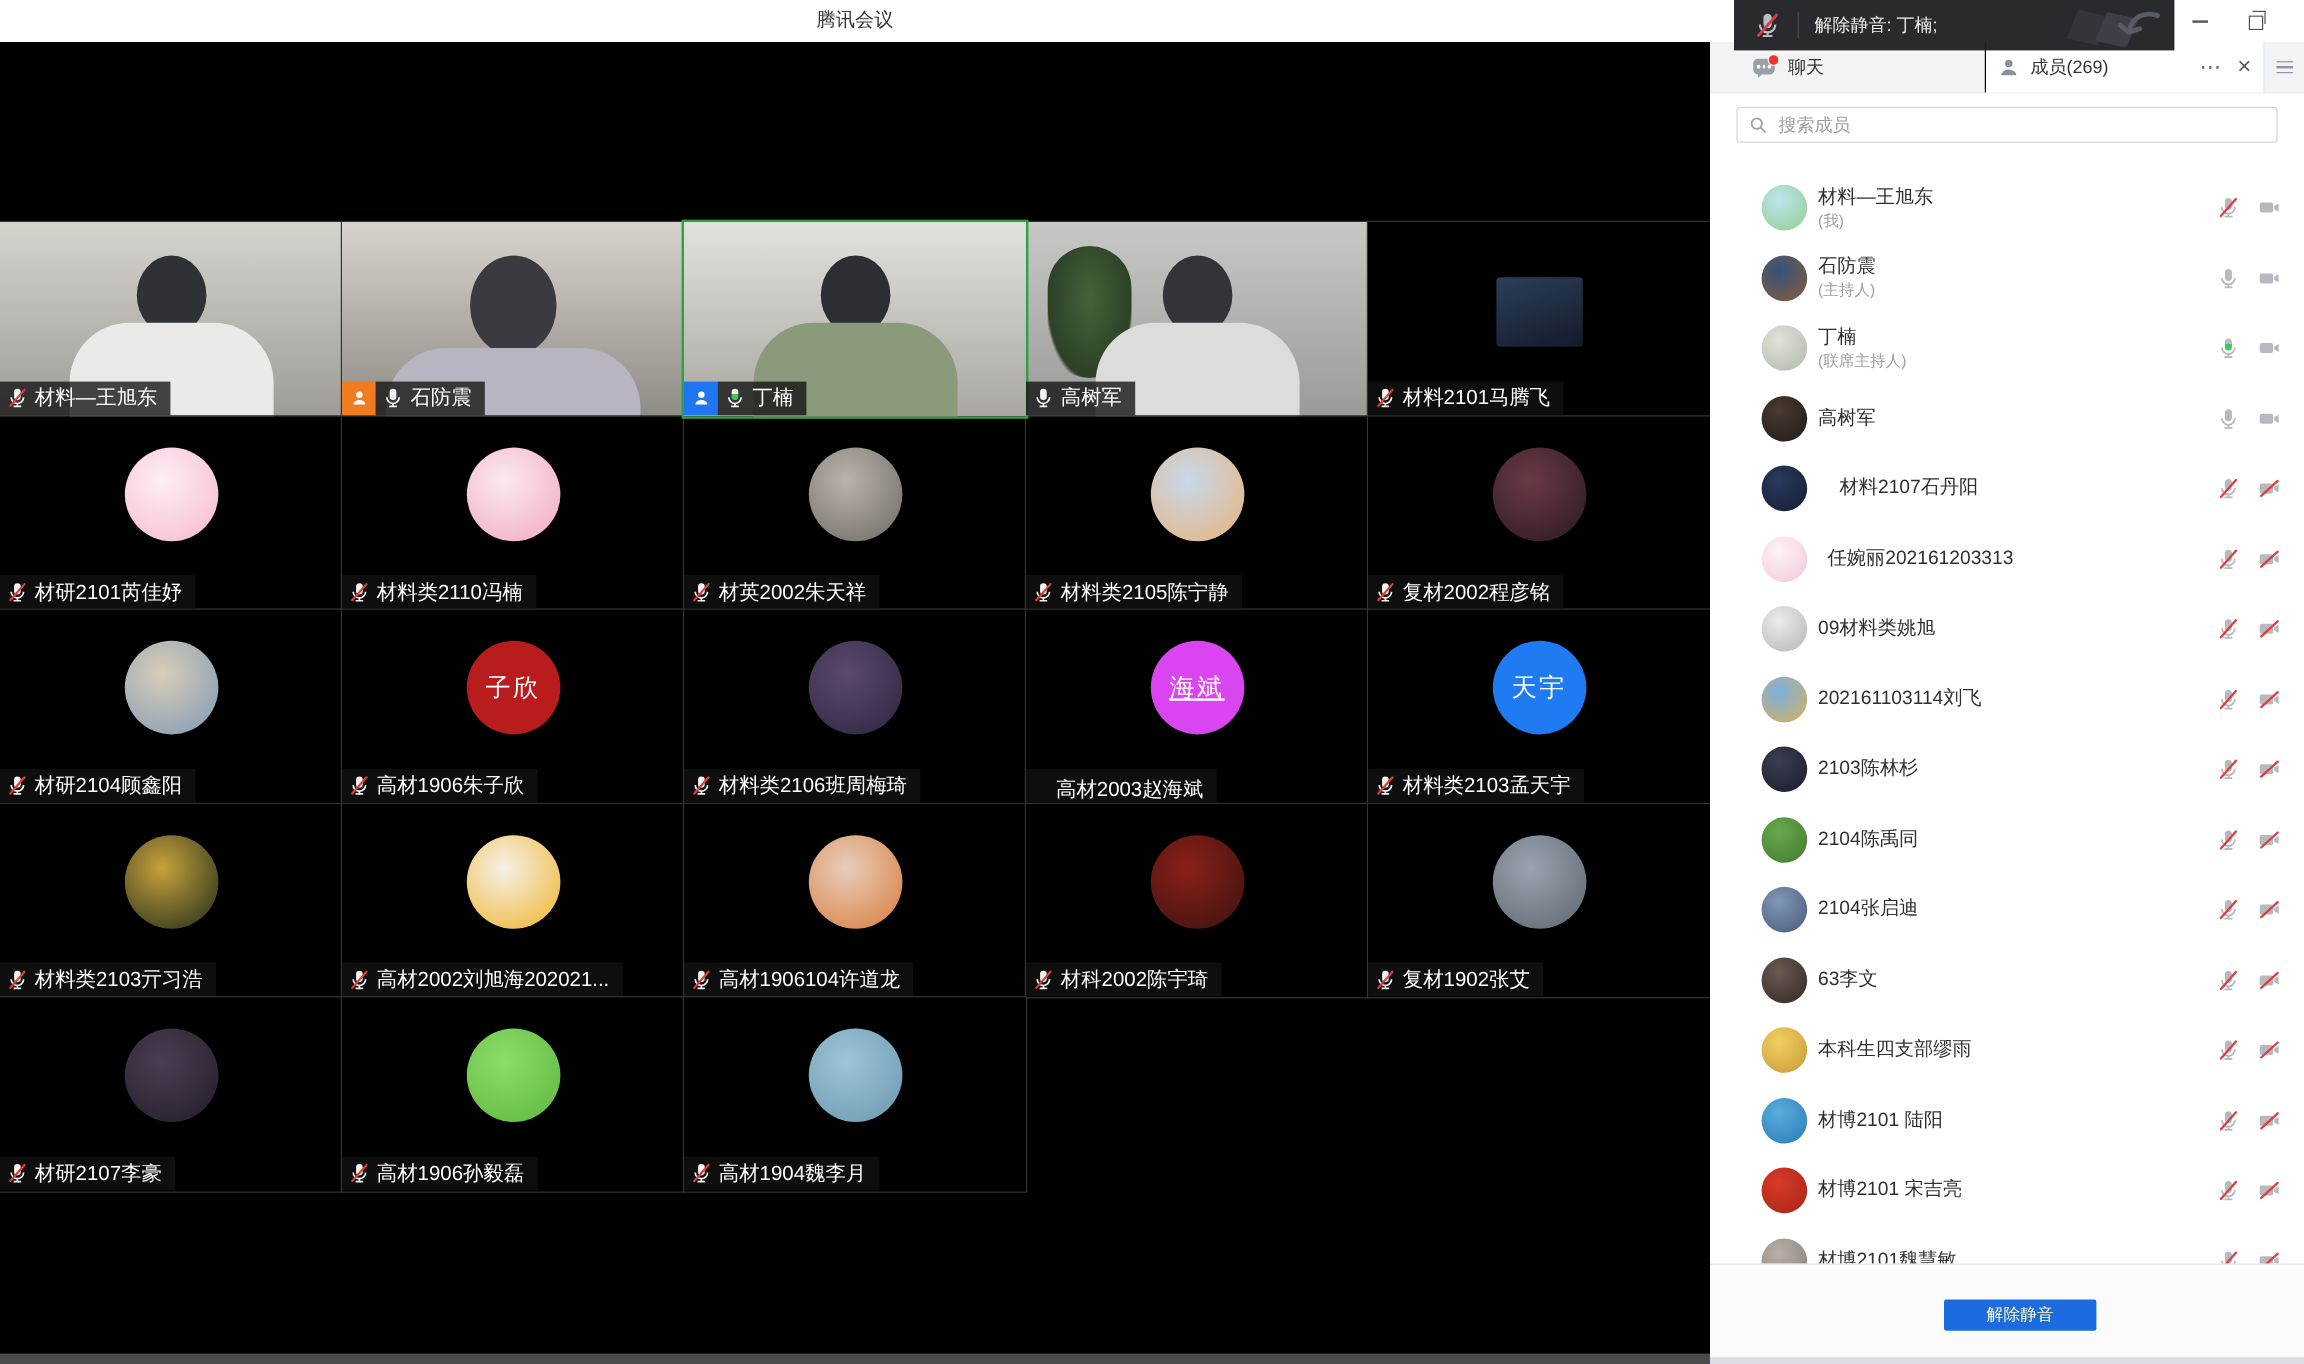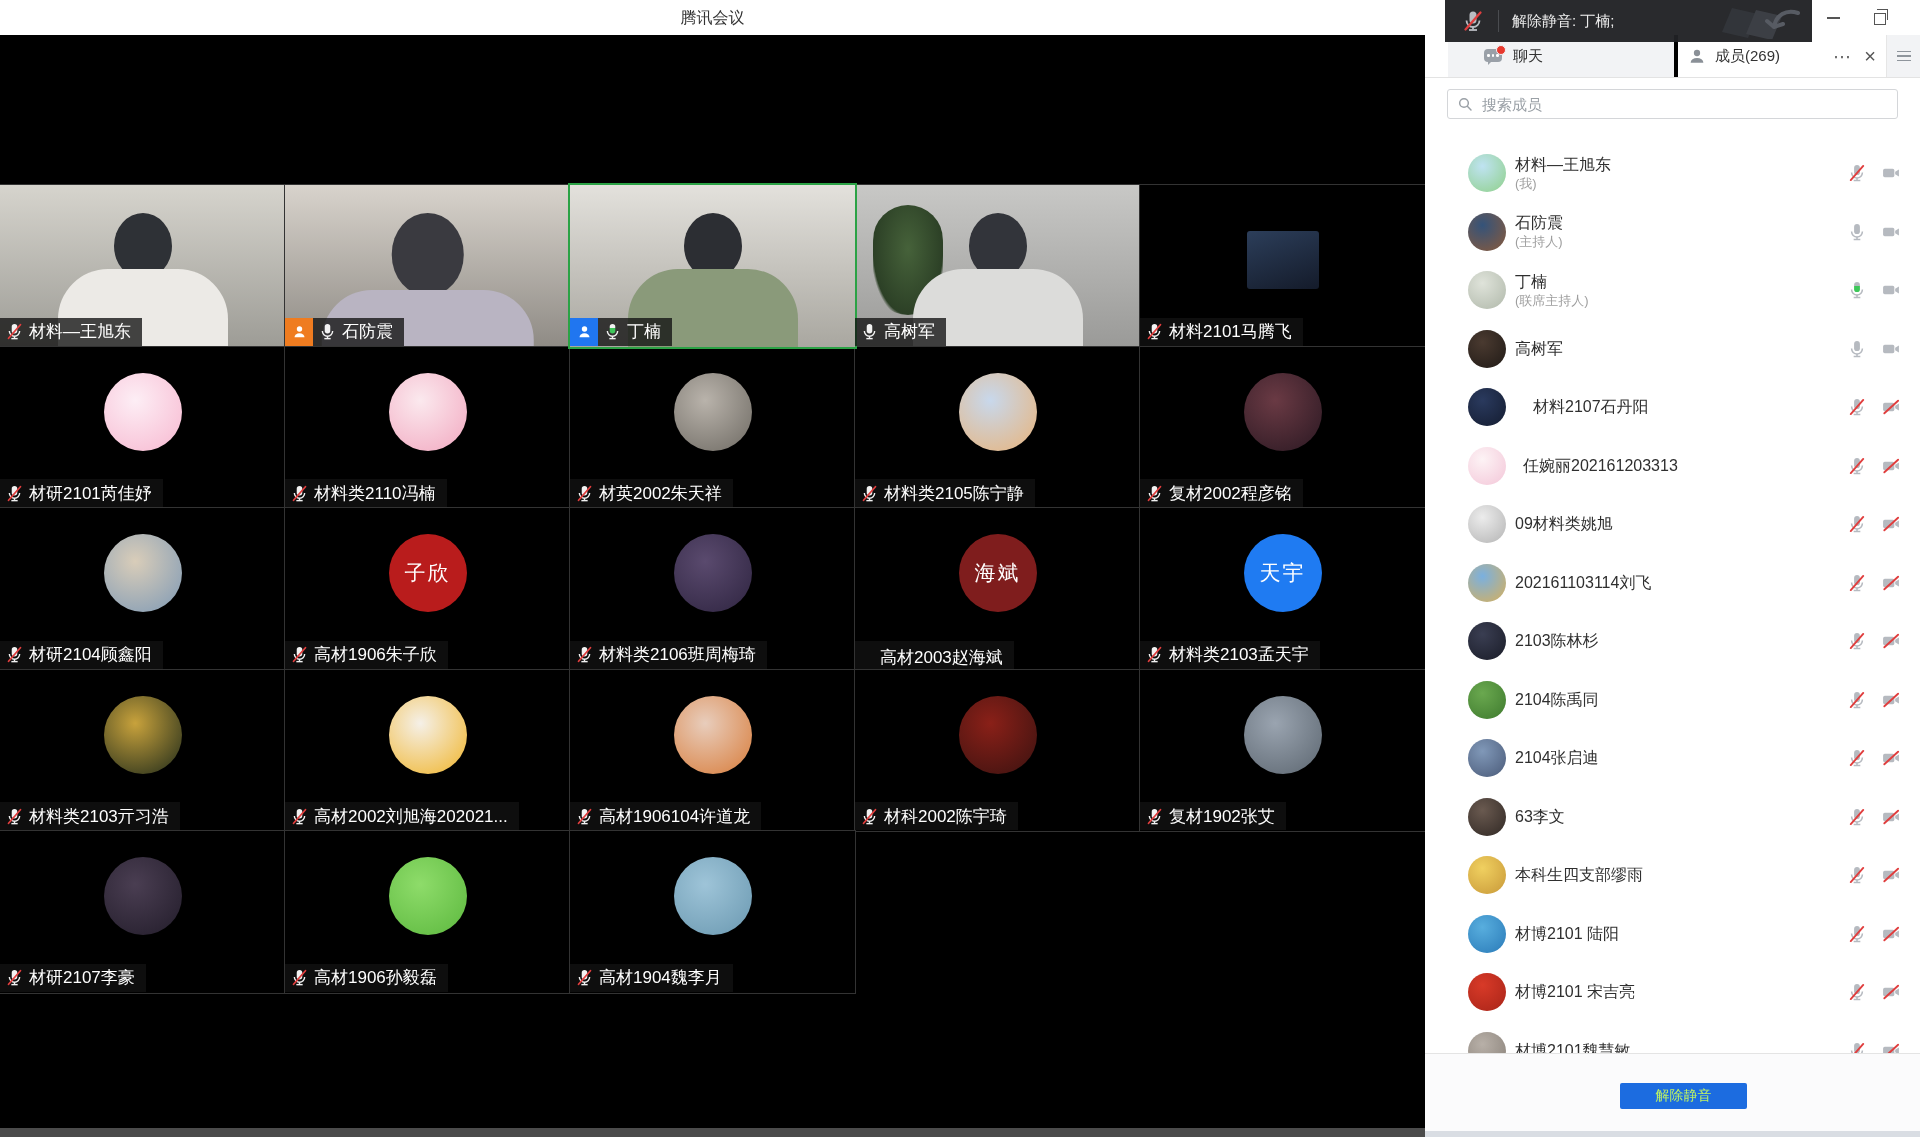--- a/index.html
+++ b/index.html
@@ -42,21 +42,21 @@
   .tlabel{position:absolute;left:0;bottom:1px;display:flex;align-items:stretch;height:28px;z-index:3;}
   .tlabel .badge{width:28px;height:28px;display:flex;align-items:center;justify-content:center;flex:0 0 auto;}
   .tlabel .txt{background:rgba(18,18,18,0.78);display:flex;align-items:center;gap:5px;padding:0 11px 0 5px;
     color:#fff;font-size:17px;white-space:nowrap;}
   .tlabel .lmic{width:19px;height:19px;flex:0 0 auto;}
   .tlabel .txt.nomic{padding-left:25px;align-items:flex-end;}
   
   .sidebar{position:absolute;left:1425px;top:35px;width:495px;height:1102px;background:#fff;z-index:10;}
   .sb-header{position:absolute;left:0;top:0;width:495px;height:43px;display:flex;border-bottom:1px solid #e3e3e3;box-sizing:border-box;}
   .tab{display:flex;align-items:center;gap:9px;font-size:15px;color:#333;cursor:pointer;box-sizing:border-box;}
-  .tab-chat{width:230px;background:#f2f3f5;padding-left:36px;border-right:4px solid #000000;margin-left:23px;}
+  .tab-chat{width:230px;background:#f2f3f5;padding-left:36px;border-right:1px solid #000000;}
   .tab-members{flex:1;background:#fff;padding-left:10px;position:relative;}
   .hdr-more{position:absolute;right:34px;top:0;height:43px;display:flex;align-items:center;color:#666;font-size:18px;letter-spacing:1px;cursor:pointer;}
   .hdr-close{position:absolute;right:10px;top:0;height:43px;display:flex;align-items:center;color:#555;font-size:20px;cursor:pointer;}
   .hdr-menu{width:33px;background:#f2f3f5;border-left:1px solid #e6e6e6;display:flex;align-items:center;justify-content:center;flex-direction:column;gap:3px;cursor:pointer;}
   .hdr-menu i{display:block;width:14px;height:1.6px;background:#8f959c;}
   .chaticon{position:relative;width:20px;height:18px;flex:0 0 auto;}
   .chaticon .bub{position:absolute;left:0;top:2px;width:18px;height:13px;border-radius:4px;background:#9aa0a8;}
   .chaticon .bub:after{content:"";position:absolute;left:4px;bottom:-3px;border:3px solid transparent;border-top-color:#9aa0a8;border-left-color:#9aa0a8;}
   .chaticon .dots{position:absolute;left:3px;top:7px;display:flex;gap:2px;}
   .chaticon .dots i{width:2.5px;height:2.5px;border-radius:50%;background:#fff;display:block;}
@@ -75,21 +75,21 @@
   .mavatar{width:38px;height:38px;border-radius:50%;flex:0 0 auto;}
   .mtext{margin-left:9px;display:flex;flex-direction:column;justify-content:center;min-width:0;}
   .mname{font-size:16px;color:#2f2f2f;white-space:nowrap;line-height:20px;}
   .msub{font-size:13px;color:#9e9e9e;line-height:17px;}
   .mico{position:absolute;width:20px;height:20px;top:50%;margin-top:-10px;cursor:pointer;}
   .mico.mic{left:422px;}
   .mico.cam{left:456px;}
   
   .sb-footer{position:absolute;left:0;top:1018px;width:495px;height:84px;background:#fbfbfc;border-top:1px solid #e4e4e4;box-sizing:border-box;}
   .unmute-btn{position:absolute;left:195px;top:29px;width:127px;height:26px;border-radius:2px;border:none;
-    color:#bef264;font-size:14px;font-family:inherit;display:flex;align-items:center;justify-content:center;cursor:pointer;}
+    color:#fef9c3;font-size:14px;font-family:inherit;display:flex;align-items:center;justify-content:center;cursor:pointer;}
   .sb-bottomstrip{position:absolute;left:0;bottom:0;width:495px;height:6px;background:#d9dde3;}
 </style>
 </head>
 <body>
 
 <div>
 
   <div class="titlebar">
     <div class="title">腾讯会议</div>
     <div class="win-controls">
@@ -339,21 +339,21 @@
     <path d="M5.5,11.5 a6.5,6.5 0 0 0 13,0" fill="none" stroke="#f2f2f2" stroke-width="1.8"></path>
     <line x1="12" y1="18" x2="12" y2="20.5" stroke="#f2f2f2" stroke-width="1.8"></line>
     <line x1="8" y1="21" x2="16" y2="21" stroke="#f2f2f2" stroke-width="1.8"></line>
     <line x1="4.5" y1="20.5" x2="19.5" y2="3.5" stroke="#e03e3e" stroke-width="2.3" stroke-linecap="round"></line>
   </svg></span>
               <span>材料类2106班周梅琦</span>
             </span>
           </div>
         </div>
         <div class="tile">
-          <span class="cavatar" style="background: #7f1d1d;">海斌</span>
+          <span class="cavatar" style="background: #d946ef; text-decoration: underline;">海斌</span>
           <div class="tlabel">
             <span class="txt nomic">
               <span>高材2003赵海斌</span>
             </span>
           </div>
         </div>
         <div class="tile">
           <span class="cavatar" style="background: rgb(31, 123, 242);">天宇</span>
           <div class="tlabel">
             <span class="txt">

